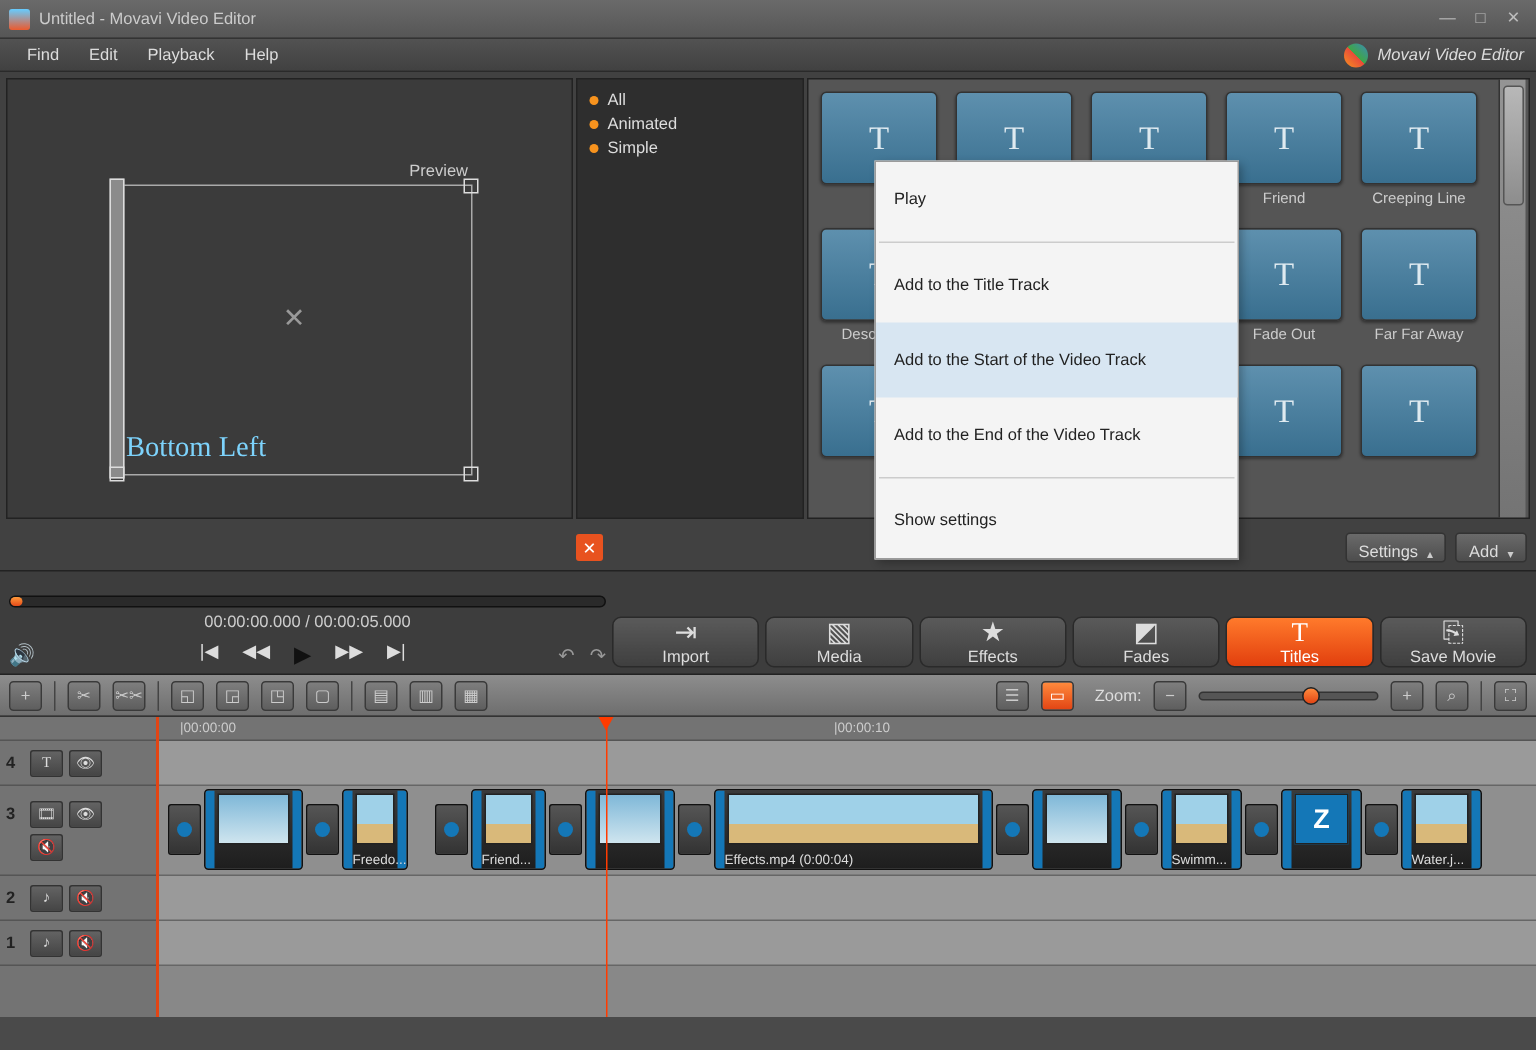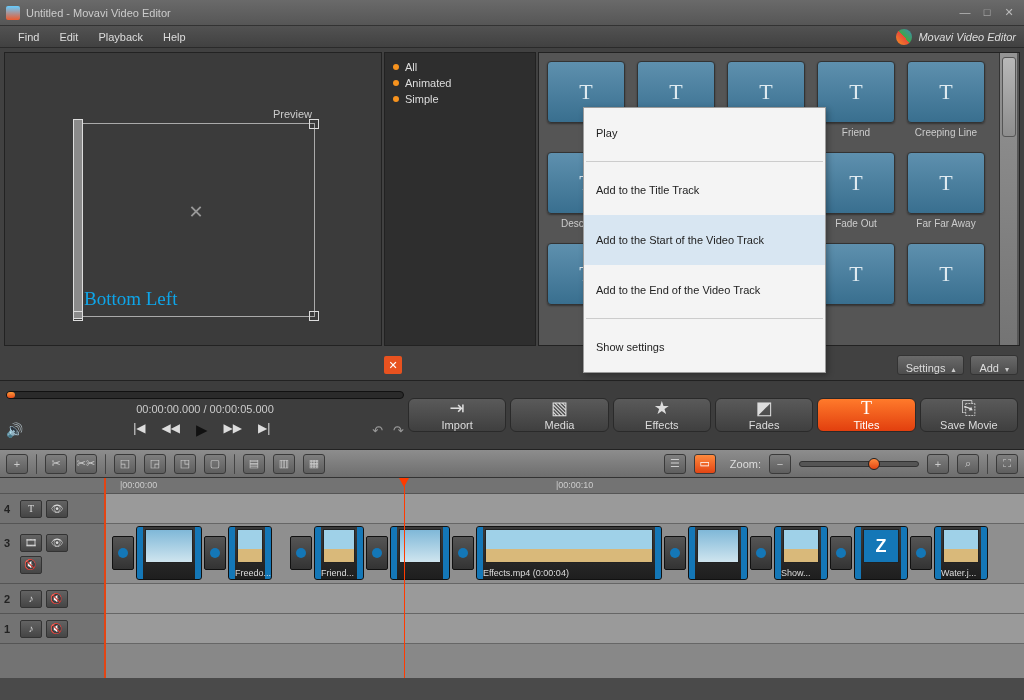--- a/index.html
+++ b/index.html
@@ -16,21 +16,21 @@
 .menubar .brand{display:flex;align-items:center;gap:6px;color:#ddd;font-style:italic}
 .brand .logo{width:16px;height:16px;background:linear-gradient(45deg,#f7931e,#e84b3a 50%,#3fa646 50%,#3b8ab8);border-radius:50%}
 
 .upper{height:302px;display:flex;background:#414141}
 .preview-pane{width:378px;background:#3b3b3b;border:1px solid #222;margin:4px 0 4px 4px;position:relative}
 .pframe{position:absolute;left:72px;top:70px;width:238px;height:194px;border:1px solid #aaa}
 .corner{position:absolute;width:10px;height:10px;border:1px solid #ddd;background:transparent}
 .corner.tl{left:-5px;top:-5px}.corner.tr{right:-5px;top:-5px}.corner.bl{left:-5px;bottom:-5px}.corner.br{right:-5px;bottom:-5px}
 .pframe .pvlabel{position:absolute;right:2px;top:-16px;color:#ccc;font-size:11px}
 .pframe .cross{position:absolute;left:50%;top:46%;transform:translate(-50%,-50%);color:#999;font-size:18px}
-.pframe .bltext{position:absolute;left:6px;bottom:6px;color:#0ea5e9;font-size:19px;font-family:Verdana}
+.pframe .bltext{position:absolute;left:6px;bottom:6px;color:#7dd3fc;font-size:19px;font-family:Verdana}
 
 .cats{width:152px;background:#2e2e2e;border:1px solid #222;margin:4px 0 4px 2px;padding:6px 8px}
 .cats .cat{display:flex;align-items:center;gap:6px;padding:2px 0;color:#ddd;cursor:pointer}
 .cats .cat .bullet{width:6px;height:6px;border-radius:50%;background:#f7931e}
 
 .gallery{flex:1;background:#555;border:1px solid #222;margin:4px 4px 4px 2px;padding:8px;position:relative;overflow:hidden}
 .gridsvc{position:absolute;right:2px;top:0;bottom:0;width:18px;background:linear-gradient(#949494,#747474);border-left:1px solid #333}
 .gscroll-thumb{position:absolute;left:2px;top:4px;width:14px;height:80px;background:linear-gradient(#b8b8b8,#8d8d8d);border-radius:3px;border:1px solid #555}
 .grow{display:flex;gap:12px;margin-bottom:14px}
 .tile{width:78px;text-align:center}
@@ -42,21 +42,21 @@
 .searchrow input{flex:0 0 136px;height:20px;background:#fff;border:1px solid #888;padding:0 4px;color:#999;font-style:italic;font-size:11px}
 .sx{width:18px;height:18px;color:#fff;background:#e8521f;border-radius:2px;display:flex;align-items:center;justify-content:center;font-size:11px;cursor:pointer}
 .sdrop{height:20px;background:linear-gradient(#6a6a6a,#4d4d4d);border:1px solid #333;border-radius:3px;color:#ddd;display:flex;align-items:flex-end;padding:0 8px;gap:6px;font-size:11px;cursor:pointer}
 .sdrop .arr{font-size:8px;color:#ccc}
 
 .ctx{position:absolute;left:583px;top:107px;width:243px;background:#f4f4f4;border:1px solid #9b9b9b;box-shadow:2px 2px 6px rgba(0,0,0,.3);z-index:50}
 .ctx .ci{padding:19px 12px;color:#222;cursor:pointer;font-size:11px}
 .ctx .ci.sel{background:#d8e6f2}
 .ctx .sep{height:1px;background:#ccc;margin:3px 2px}
 
-.modbar{height:70px;background:#3d3d3d;border-top:1px solid #222;border-bottom:1px solid #222;display:flex;align-items:center;padding:4px 6px;gap:4px}
+.modbar{height:70px;background:#3d3d3d;border-top:1px solid #222;border-bottom:1px solid #222;display:flex;align-items:flex-end;padding:4px 6px;gap:4px}
 .tctrl{width:398px;display:flex;flex-direction:column;justify-content:center;gap:4px}
 .posbar{height:8px;background:#2a2a2a;border-radius:4px;border:1px solid #111;position:relative}
 .posbar .prog{position:absolute;left:0;top:0;bottom:0;width:8px;background:linear-gradient(#ff9a3a,#e64a19);border-radius:4px}
 .timeline-row{display:flex;align-items:center;gap:10px}
 .timecode{font-size:11px;color:#ccc}
 .pctrl{display:flex;align-items:center;gap:10px;margin-top:2px}
 .pbtn{color:#ddd;font-size:12px;cursor:pointer}
 .pbtn.play{font-size:15px;color:#111}
 .modbtn{flex:1;min-width:80px;background:linear-gradient(#5a5a5a,#3f3f3f);border:1px solid #2a2a2a;border-radius:6px;display:flex;flex-direction:column;align-items:center;justify-content:center;gap:2px;cursor:pointer;color:#ddd}
 .modbtn .micon{font-size:18px;line-height:18px}
@@ -427,21 +427,21 @@
           <span class="chandle r"></span>
           <span class="cthumb"></span>
         </div>
       <div class="trans" style="left:644px">
           <span class="dot"></span>
         </div>
       <div class="clip" style="left:668px;width:54px">
           <span class="chandle l"></span>
           <span class="chandle r"></span>
           <span class="cthumb sky"></span>
-          <span class="clabel">Show...</span>
+          <span class="clabel">Swimm...</span>
         </div>
       <div class="trans" style="left:724px">
           <span class="dot"></span>
         </div>
       <div class="clip" style="left:748px;width:54px">
           <span class="chandle l"></span>
           <span class="chandle r"></span>
           <span class="cthumb" style="background:#1477b7;display:flex;align-items:center;justify-content:center;color:#fff;font-weight:bold;font-size:18px">Z</span>
         </div>
       <div class="trans" style="left:804px">

